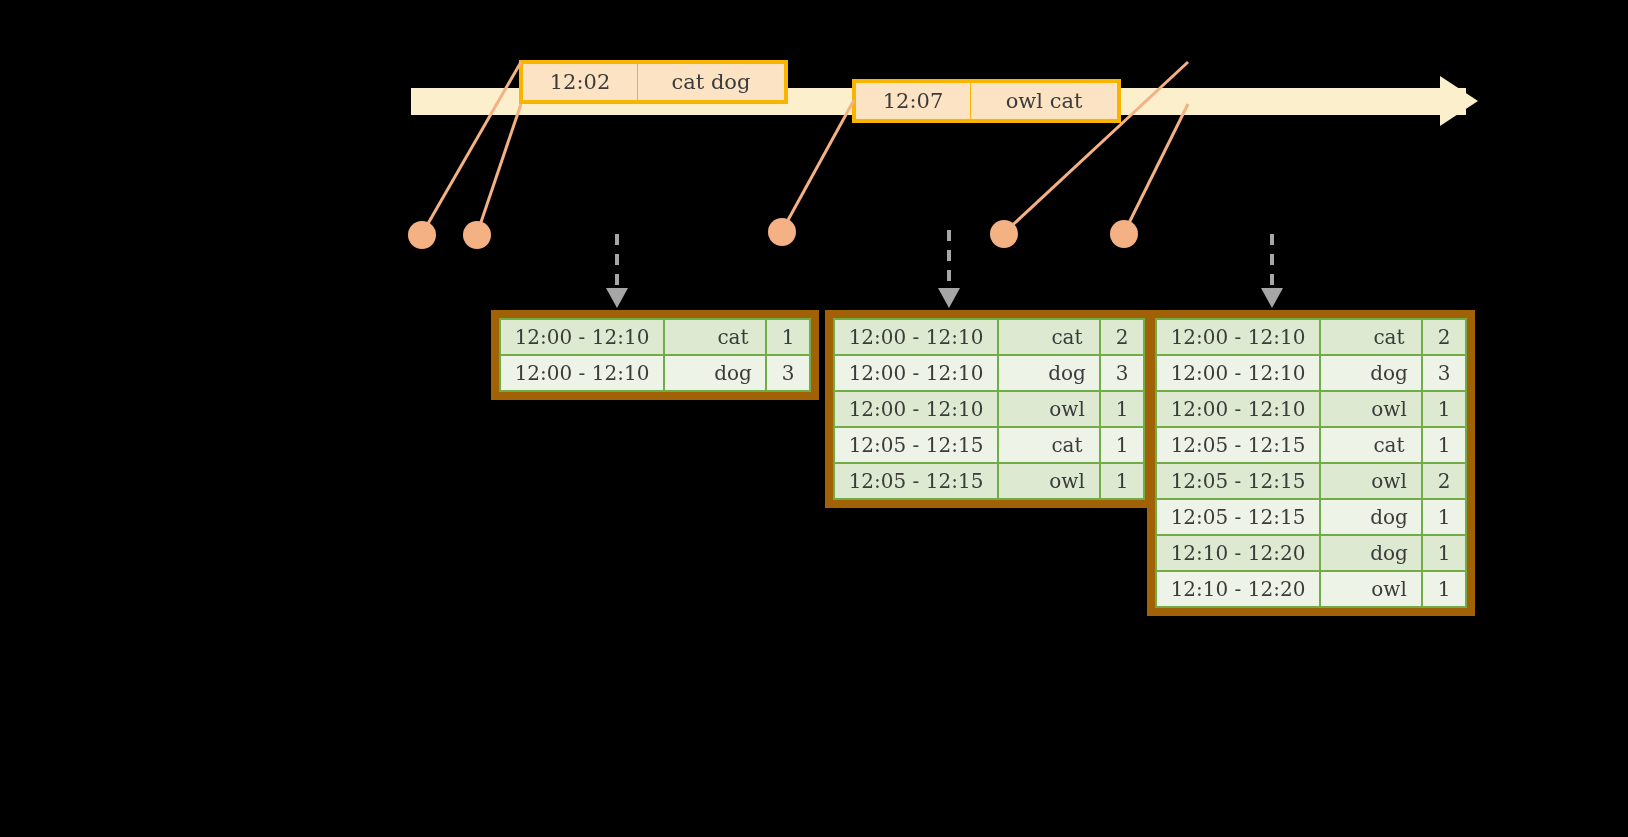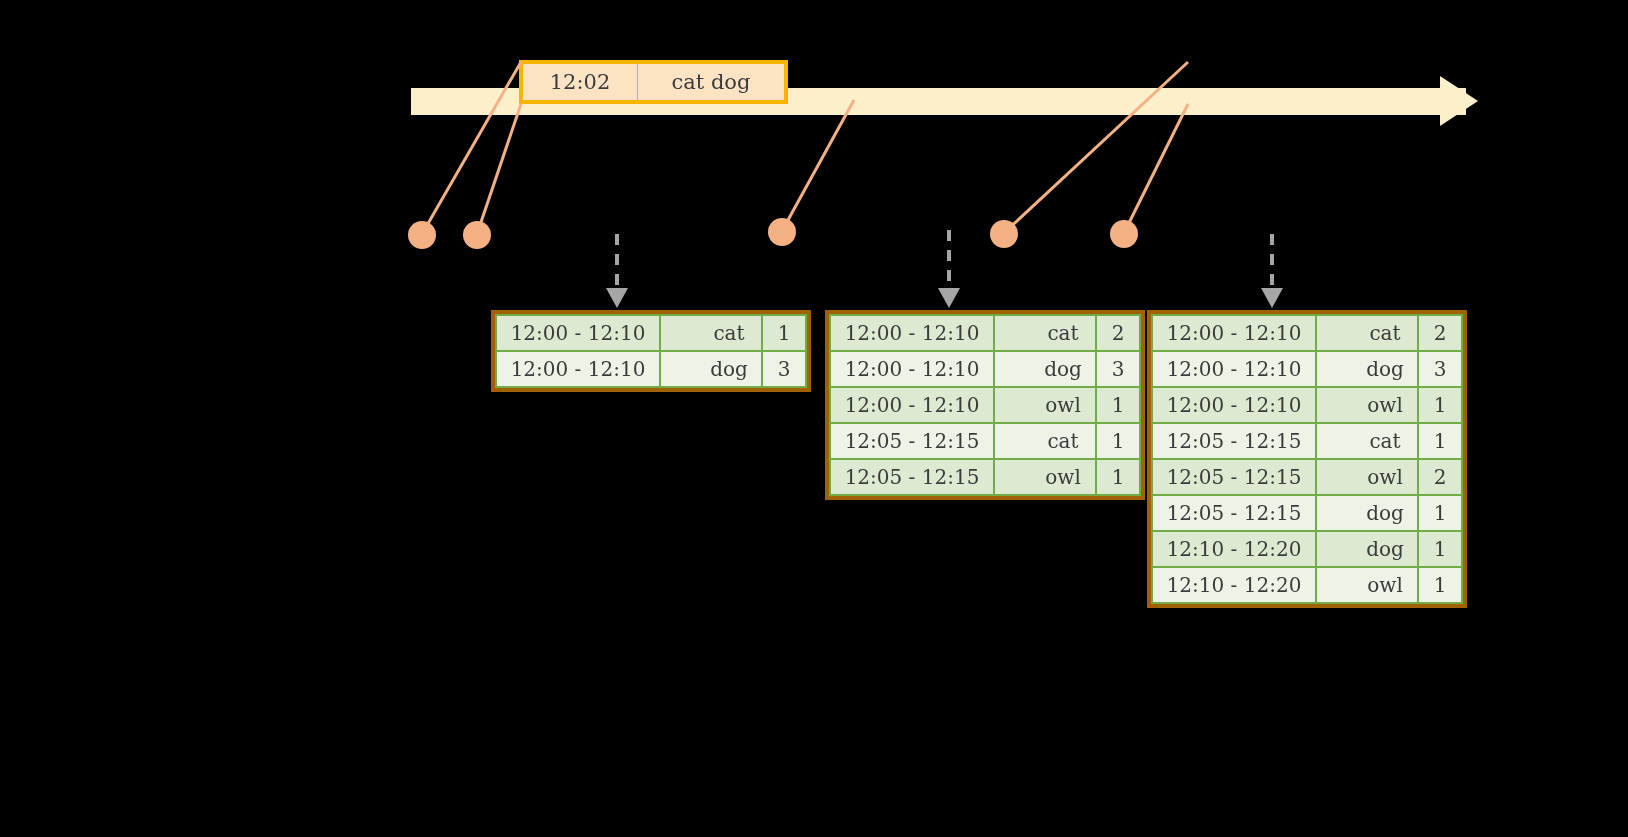--- a/index.html
+++ b/index.html
@@ -73,21 +73,21 @@
   .event-table td.c-time { min-width: 86px; }
   .event-table td.c-words { min-width: 118px; }
 
   #event-1 { left: 503px; top: 60px; }
   #event-2 { left: 836px; top: 79px; }
   #event-3 { left: 1170px; top: 60px; }
 
   
   .result-table {
     position: absolute;
-    border: 4px solid #a16207;
+    border: 8px solid #a16207;
     box-sizing: border-box;
     background: #EAF2E3;
   }
   .result-table table { border-collapse: collapse; }
   .result-table td {
     border: 2px solid #70AD47;
     font-size: 20px;
     color: #3b3b3b;
     text-align: center;
     padding: 5px 10px;
@@ -121,20 +121,30 @@
     <table>
       <tbody>
           <tr>
         <td class="c-time">12:02</td>
         <td class="c-words">cat dog</td>
       </tr>
     </tbody>
       </table>
   </div>
 
+  <div class="event-table" id="event-2">
+    <table>
+      <tbody>
+          <tr>
+        <td class="c-time">12:07</td>
+        <td class="c-words">owl cat</td>
+      </tr>
+    </tbody>
+      </table>
+  </div>
 
 
   <div class="result-table" id="result-1">
     <table>
       <tbody>
           <tr>
         <td class="c-window">12:00 - 12:10</td>
         <td class="c-word">cat</td>
         <td class="c-count">1</td>
       </tr>

